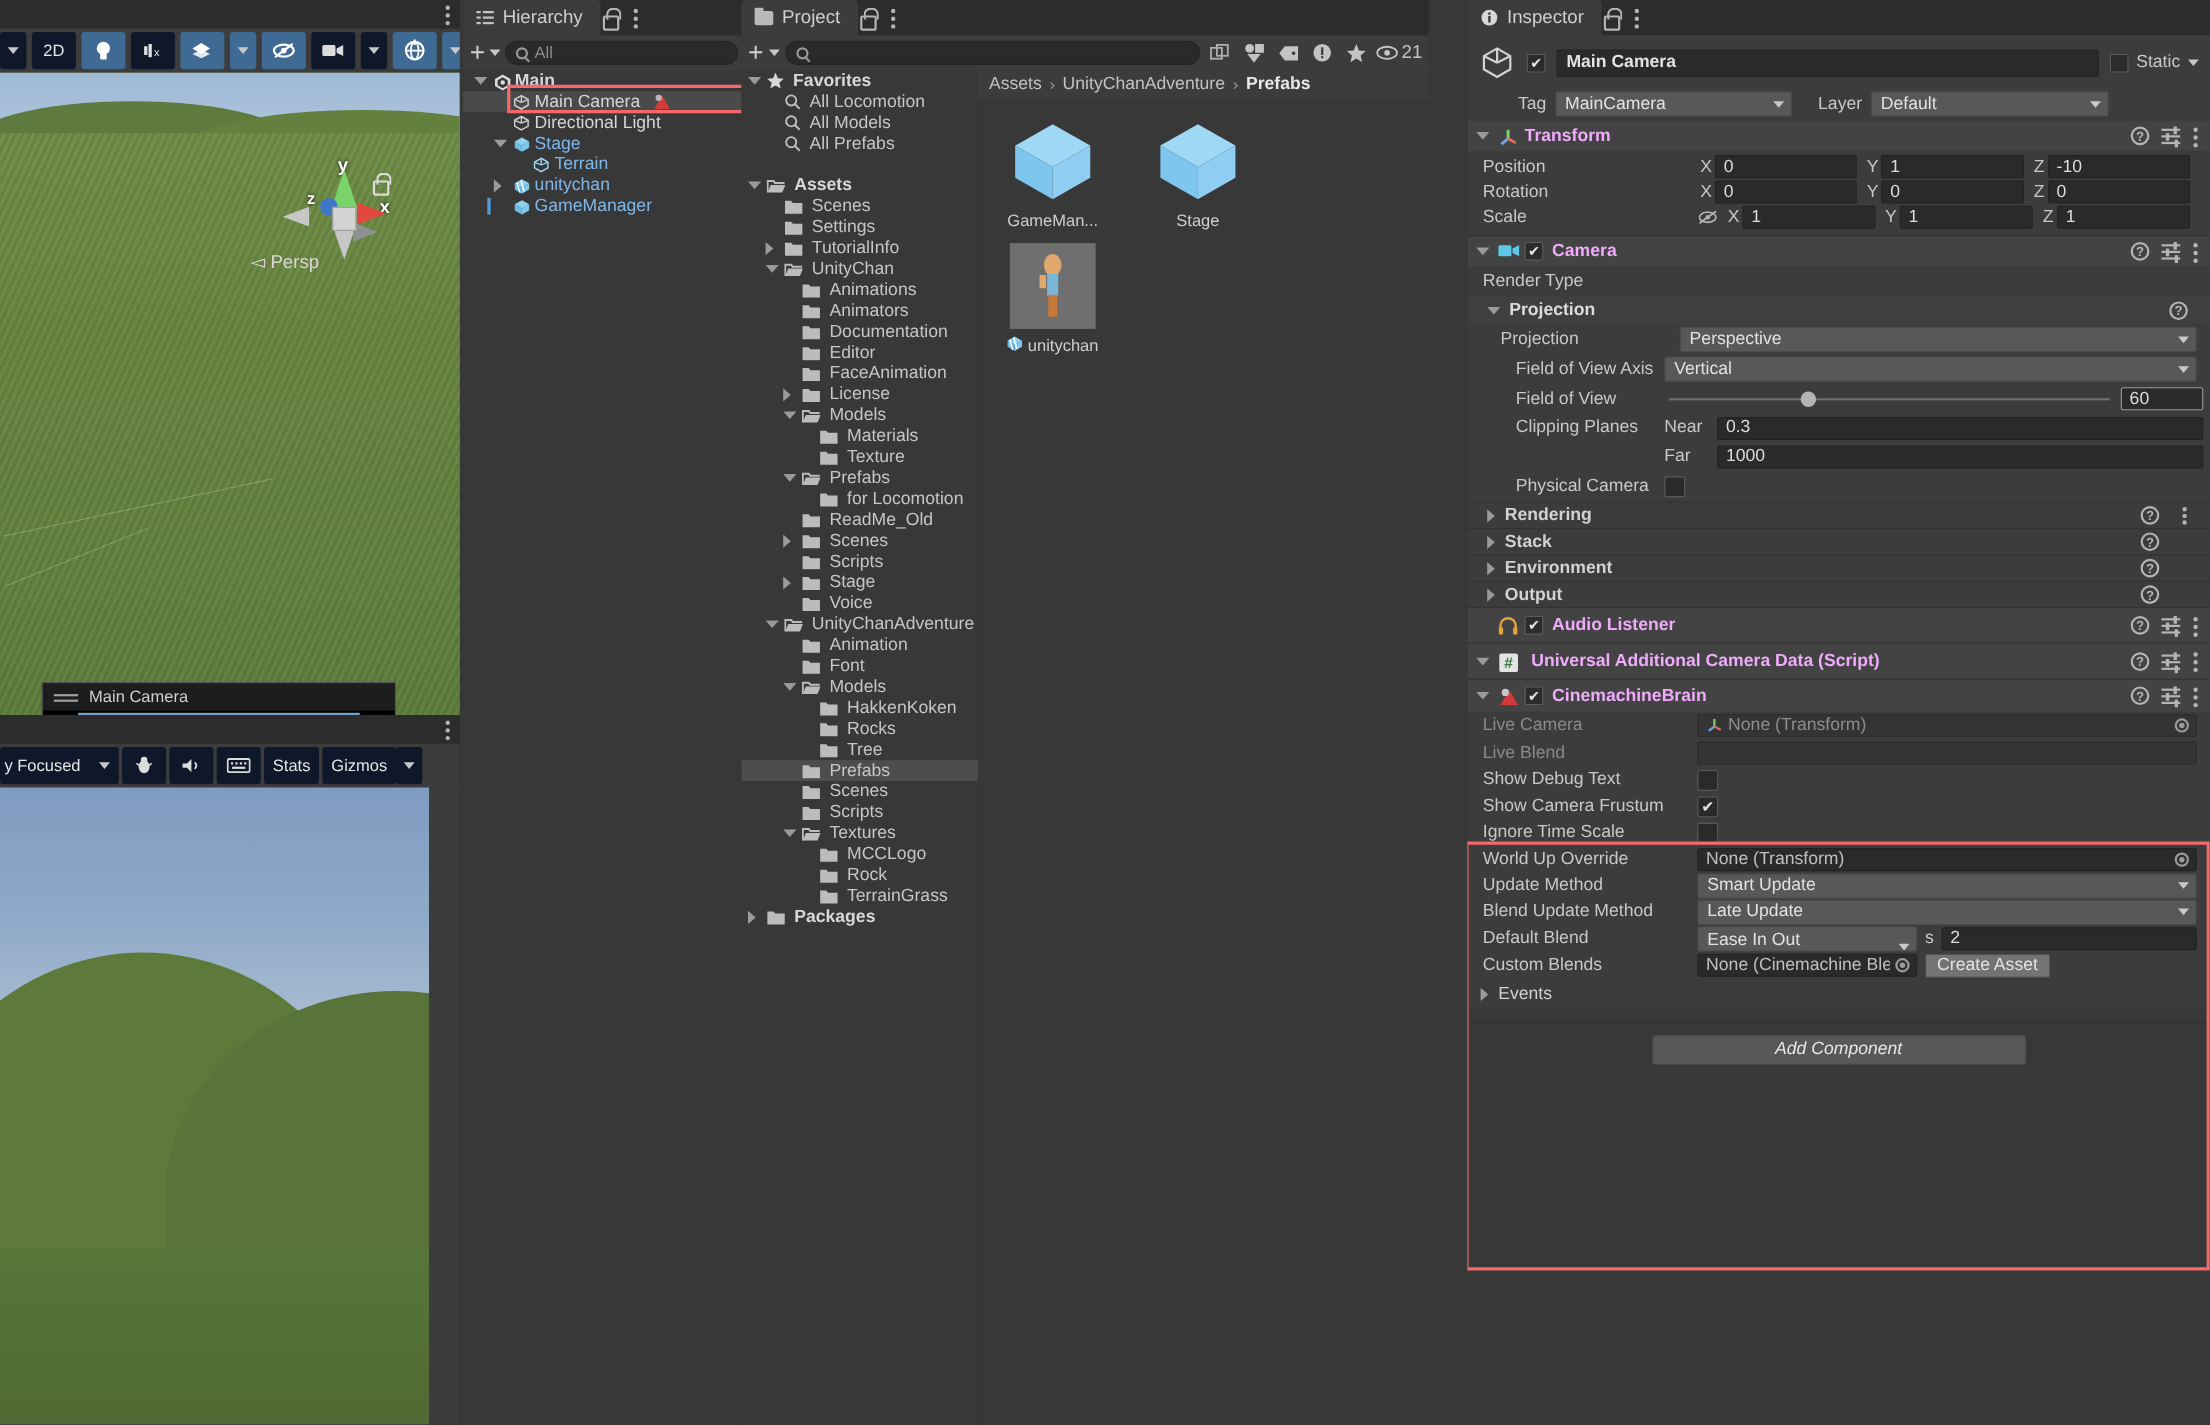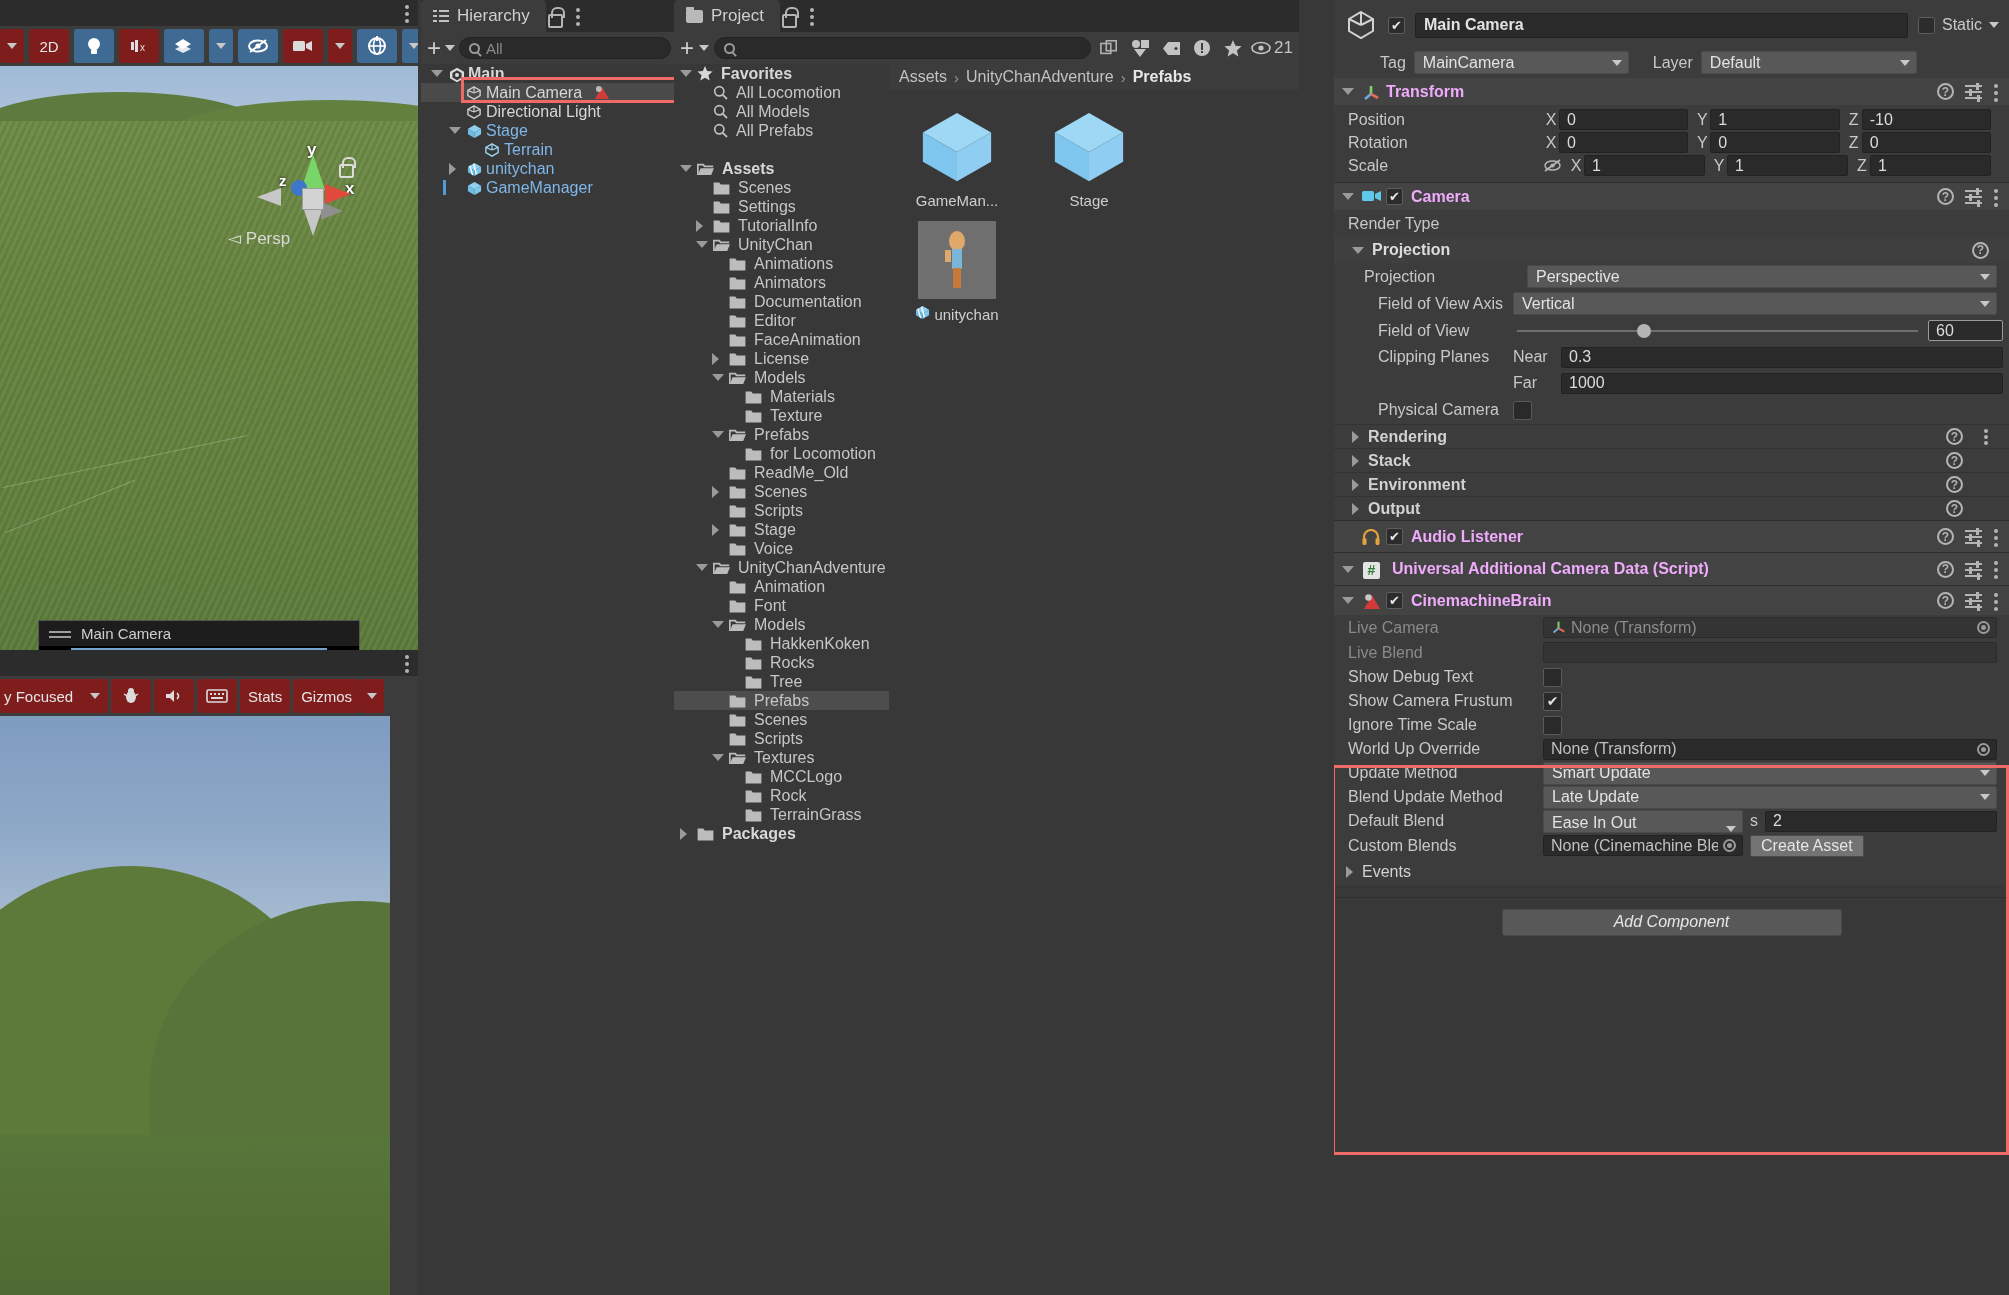--- a/index.html
+++ b/index.html
@@ -61,21 +61,21 @@
 
   
   #scene-panel { left:0; top:0; width:418px; height:650px; background:#2c2c2c; }
   #scene-tabbar { height:26px; background:#2c2c2c; position:relative; }
   #scene-tabbar .kebab { position:absolute; right:8px; top:2px; }
   #scene-toolbar {
     position:absolute; left:0; top:26px; width:418px; height:40px;
     background:#3c3c3c; display:flex; align-items:center; gap:2px; padding-left:0;
   }
   .tb-btn {
-    height:34px; min-width:40px; background:#7f1d1d; display:flex; align-items:center;
+    height:34px; min-width:40px; background:#0f172a; display:flex; align-items:center;
     justify-content:center; color:#e6e6e6; font-size:15px; border-radius:3px;
     margin-right:3px; padding:0 8px;
   }
   .tb-btn.blue { background:#3f6a94; }
   .tb-btn.narrow { min-width:24px; padding:0 5px; }
   #scene-viewport {
     position:absolute; left:0; top:66px; width:418px; height:584px;
     background:linear-gradient(#6e8c45 0%, #658040 35%, #5e7a3c 100%);
     overflow:hidden;
   }
@@ -1075,20 +1075,41 @@
                 </svg></span>
               <span>unitychan</span>
             </div>
           </div>
         </div>
     </div>
   </div>
 
   <div class="panel" id="insp-panel">
     <div id="insp-top-accent"></div>
+    <div id="insp-tabbar">
+      <div class="tab active">
+        <span class="ic">
+          <svg width="16" height="16" viewBox="0 0 16 16">
+              <circle cx="8" cy="8" r="7.2" fill="#d7d7d7"></circle>
+              <rect x="7" y="6.5" width="2" height="6" fill="#2c2c2c"></rect>
+              <rect x="7" y="3.4" width="2" height="2" fill="#2c2c2c"></rect>
+            </svg>
+        </span>
+        <span>Inspector</span>
+      </div>
+      <div class="spacer"></div>
+      <div class="tab-icons">
+        <span class="lock"></span>
+        <span class="kebab">
+            <i></i>
+            <i></i>
+            <i></i>
+          </span>
+      </div>
+    </div>
 
     <div id="insp-header">
       <div class="row1">
         <span class="go-icon">
           <svg width="34" height="34" viewBox="0 0 34 34">
               <polygon points="17,4 29,11 29,23 17,30 5,23 5,11" fill="none" stroke="#d2d2d2" stroke-width="2"></polygon>
               <line x1="17" y1="4" x2="17" y2="17" stroke="#d2d2d2" stroke-width="2"></line>
               <line x1="5" y1="11" x2="17" y2="17" stroke="#d2d2d2" stroke-width="2"></line>
               <line x1="29" y1="11" x2="17" y2="17" stroke="#d2d2d2" stroke-width="2"></line>
             </svg>

